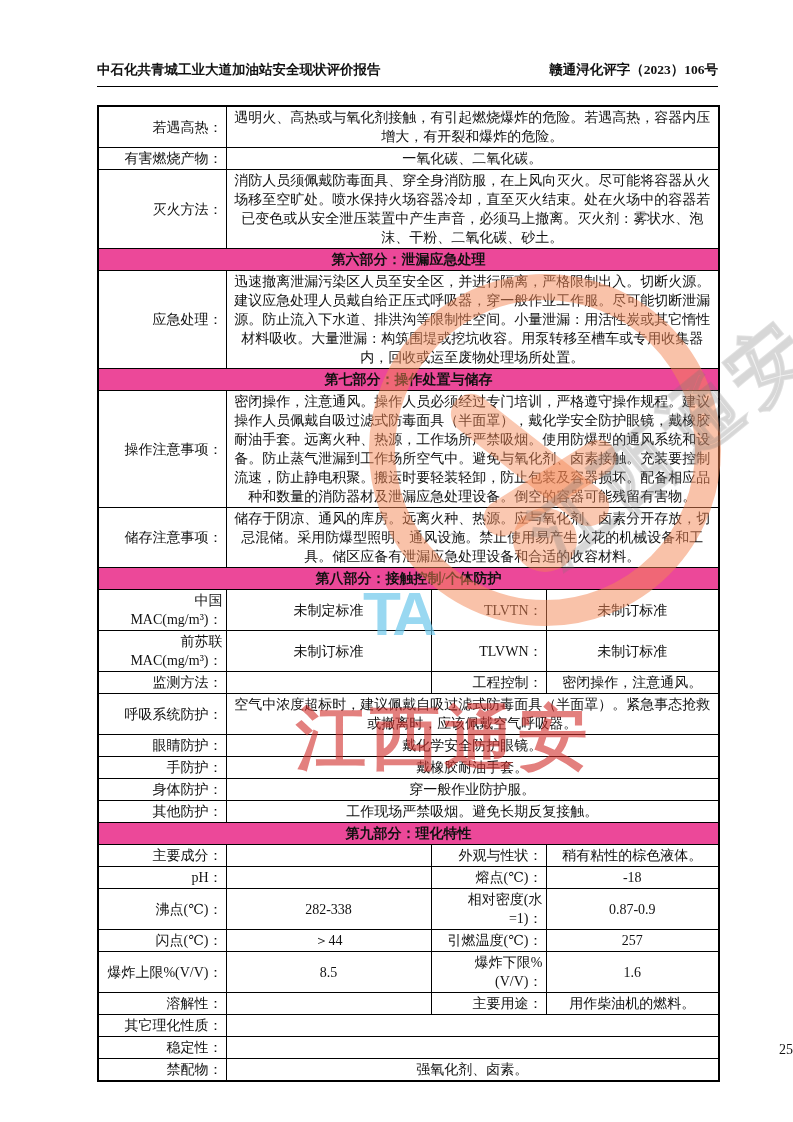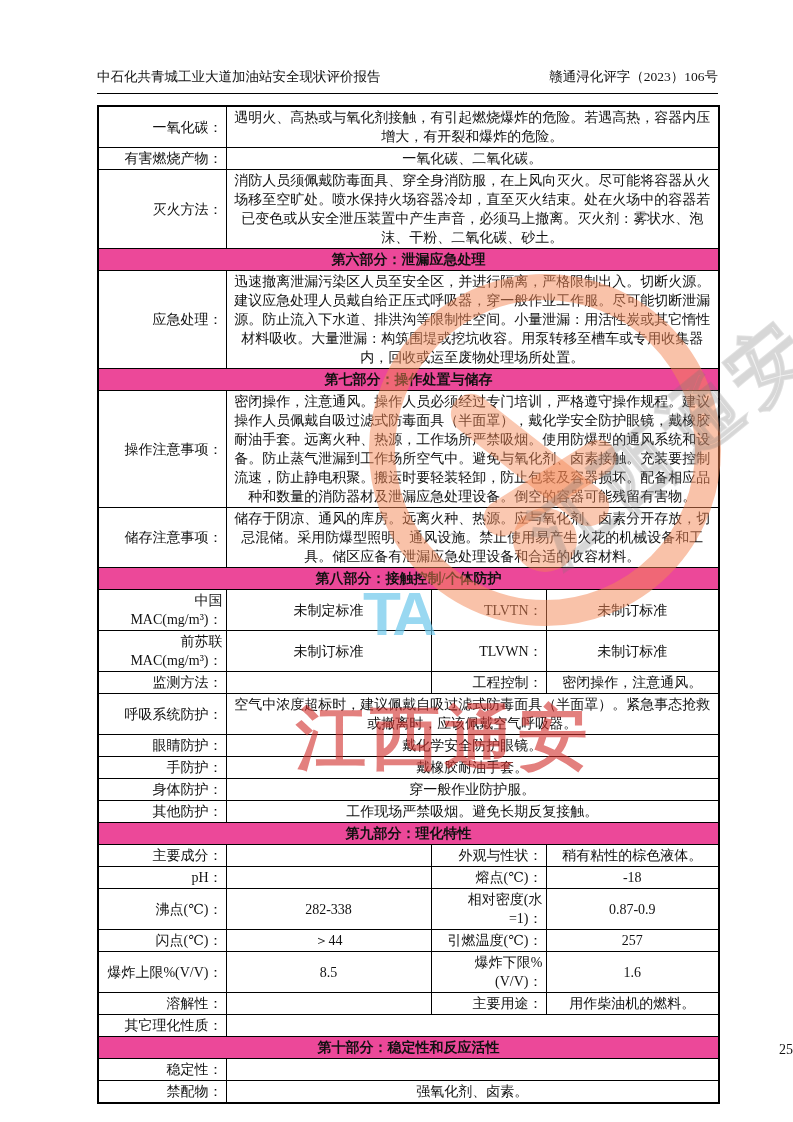--- a/index.html
+++ b/index.html
@@ -4,21 +4,21 @@
 <style>
   html,body{margin:0;padding:0;background:#888;}
   .page{
     position:relative;width:793px;height:1122px;margin:0 auto;background:#ffffff;
     font-family:"Liberation Serif","DejaVu Serif",serif;color:#111;overflow:hidden;
   }
   
   .doc-header{
     position:absolute;left:97px;top:61px;width:621px;
     display:flex;justify-content:space-between;align-items:center;
-    font-size:13.5px;font-weight:normal;padding-bottom:7px;border-bottom:1.5px solid #000;margin-top:7px;
+    font-size:13.5px;font-weight:bold;padding-bottom:7px;border-bottom:1.5px solid #000;
   }
   
   table.msds{
     position:absolute;left:97px;top:105px;width:623px;
     border-collapse:collapse;table-layout:fixed;
     border:2px solid #000;
   }
   table.msds td{
     border:1px solid #000;
     font-size:14px;line-height:19px;
@@ -79,21 +79,21 @@
 
   <table class="msds" id="msds-table">
     <colgroup>
       <col style="width:128px">
         <col style="width:205px">
         <col style="width:115px">
         <col style="width:173px">
     </colgroup>
     <tbody>
         <tr>
-          <td class="label-cell">一氧化碳：</td>
+          <td class="label-cell">若遇高热：</td>
           <td class="value-cell" colspan="3">遇明火、高热或与氧化剂接触，有引起燃烧爆炸的危险。若遇高热，容器内压增大，有开裂和爆炸的危险。</td>
         </tr>
         <tr>
           <td class="label-cell">有害燃烧产物：</td>
           <td class="value-cell" colspan="3">一氧化碳、二氧化碳。</td>
         </tr>
         <tr>
           <td class="label-cell">灭火方法：</td>
           <td class="value-cell" colspan="3">消防人员须佩戴防毒面具、穿全身消防服，在上风向灭火。尽可能将容器从火场移至空旷处。喷水保持火场容器冷却，直至灭火结束。处在火场中的容器若已变色或从安全泄压装置中产生声音，必须马上撤离。灭火剂：雾状水、泡沫、干粉、二氧化碳、砂土。</td>
         </tr>
@@ -191,23 +191,20 @@
         </tr>
         <tr>
           <td class="label-cell">溶解性：</td>
           <td class="value-cell"></td>
           <td class="label-cell">主要用途：</td>
           <td class="value-cell">用作柴油机的燃料。</td>
         </tr>
         <tr>
           <td class="label-cell">其它理化性质：</td>
           <td class="value-cell" colspan="3"></td>
-        </tr>
-        <tr>
-          <td class="section-cell" colspan="4">第十部分：稳定性和反应活性</td>
         </tr>
         <tr>
           <td class="label-cell">稳定性：</td>
           <td class="value-cell" colspan="3"></td>
         </tr>
         <tr>
           <td class="label-cell">禁配物：</td>
           <td class="value-cell" colspan="3">强氧化剂、卤素。</td>
         </tr>
       </tbody>

